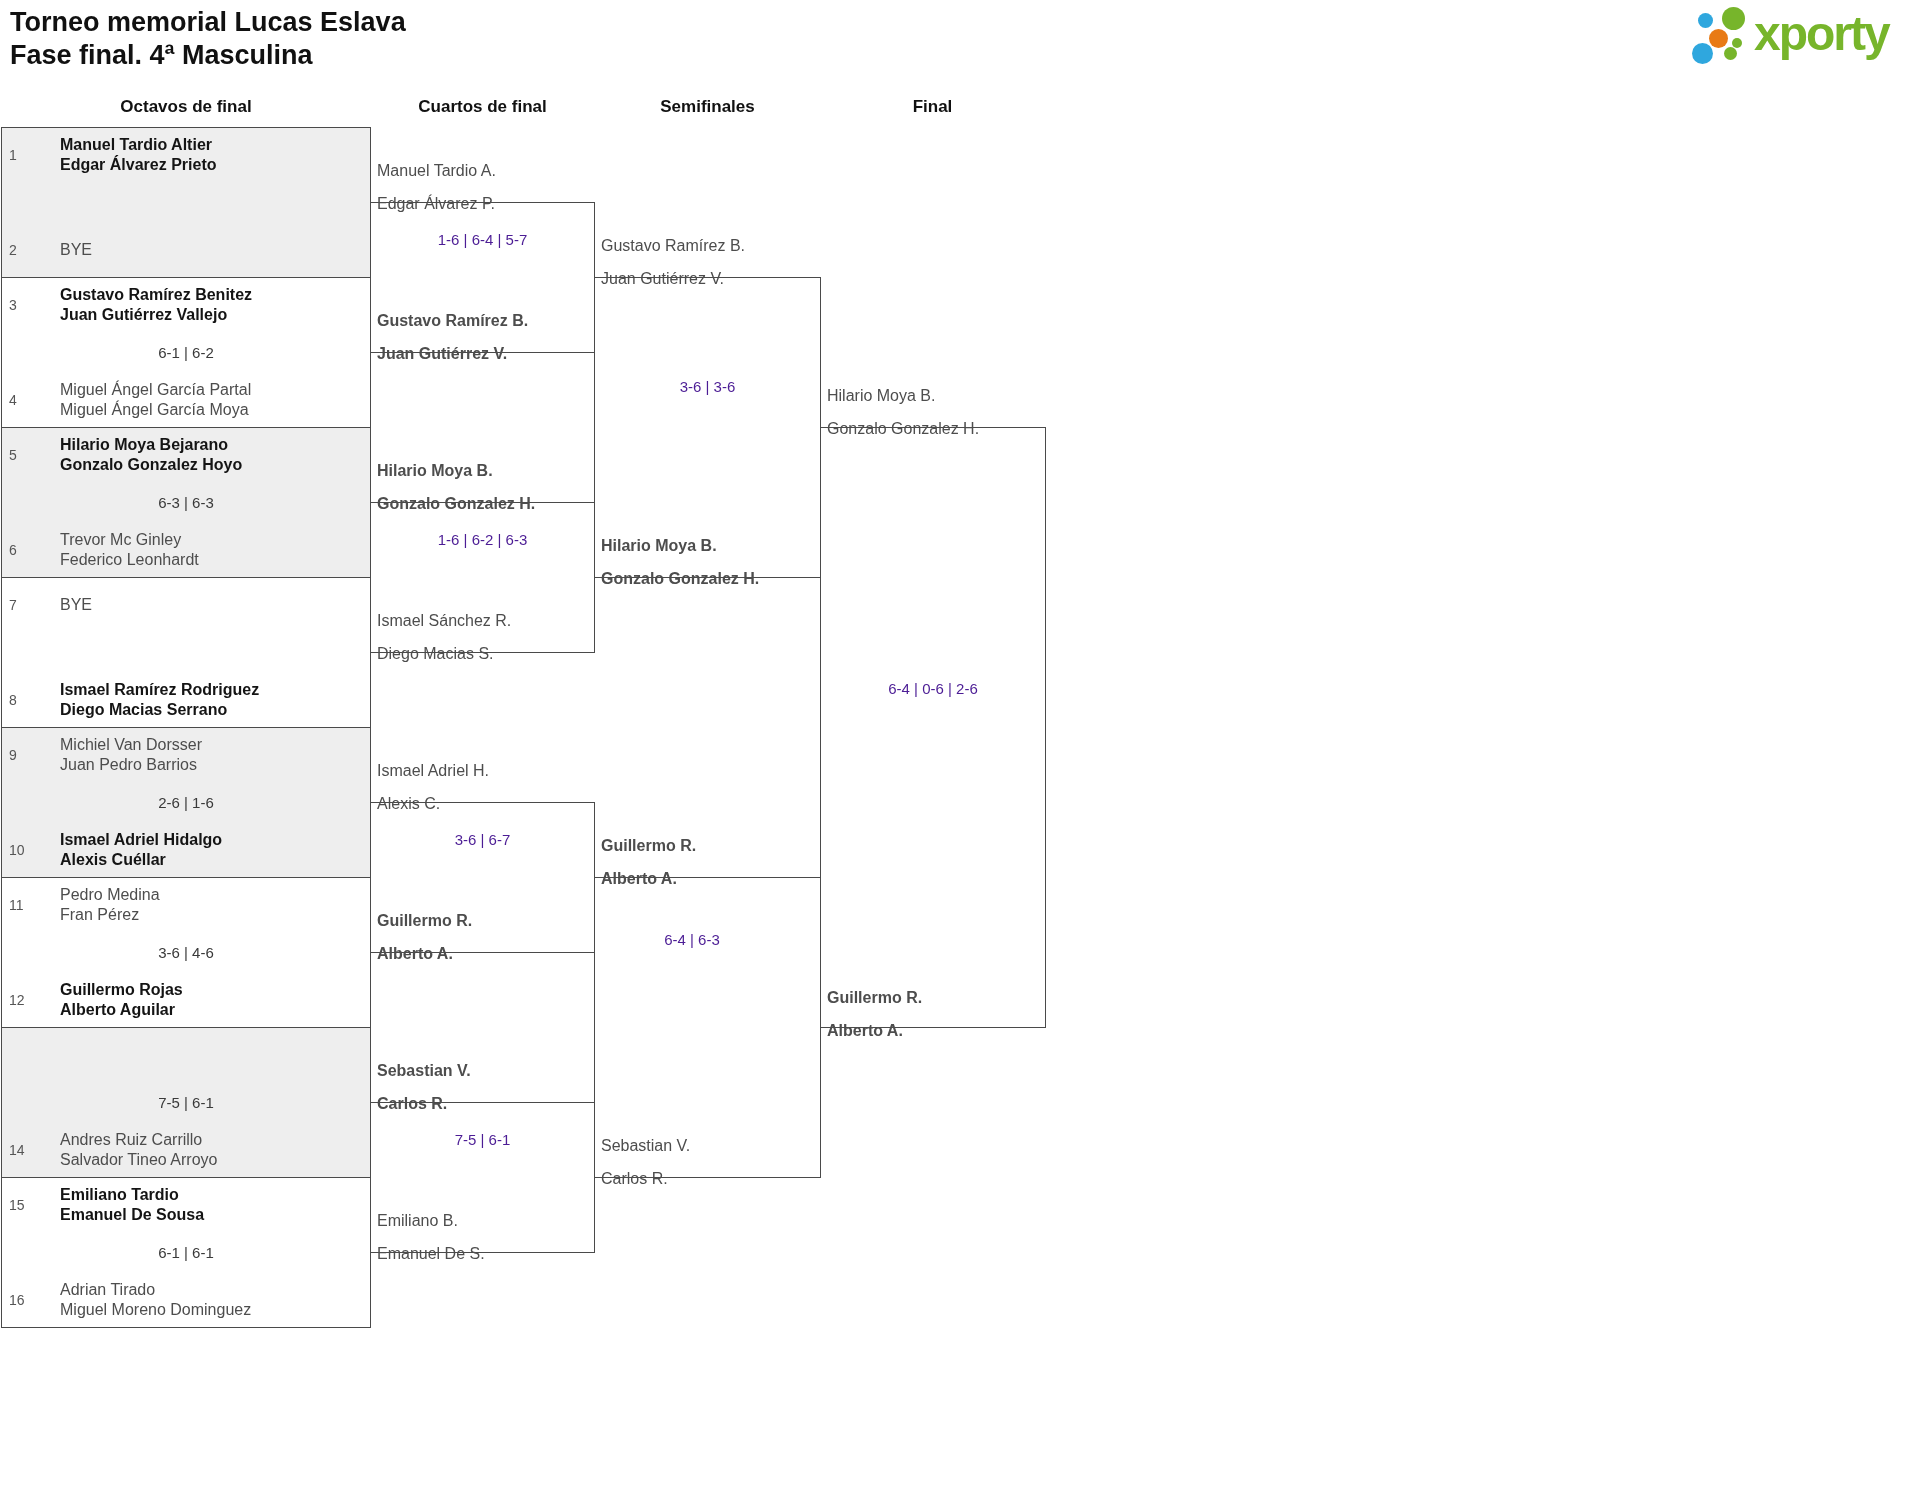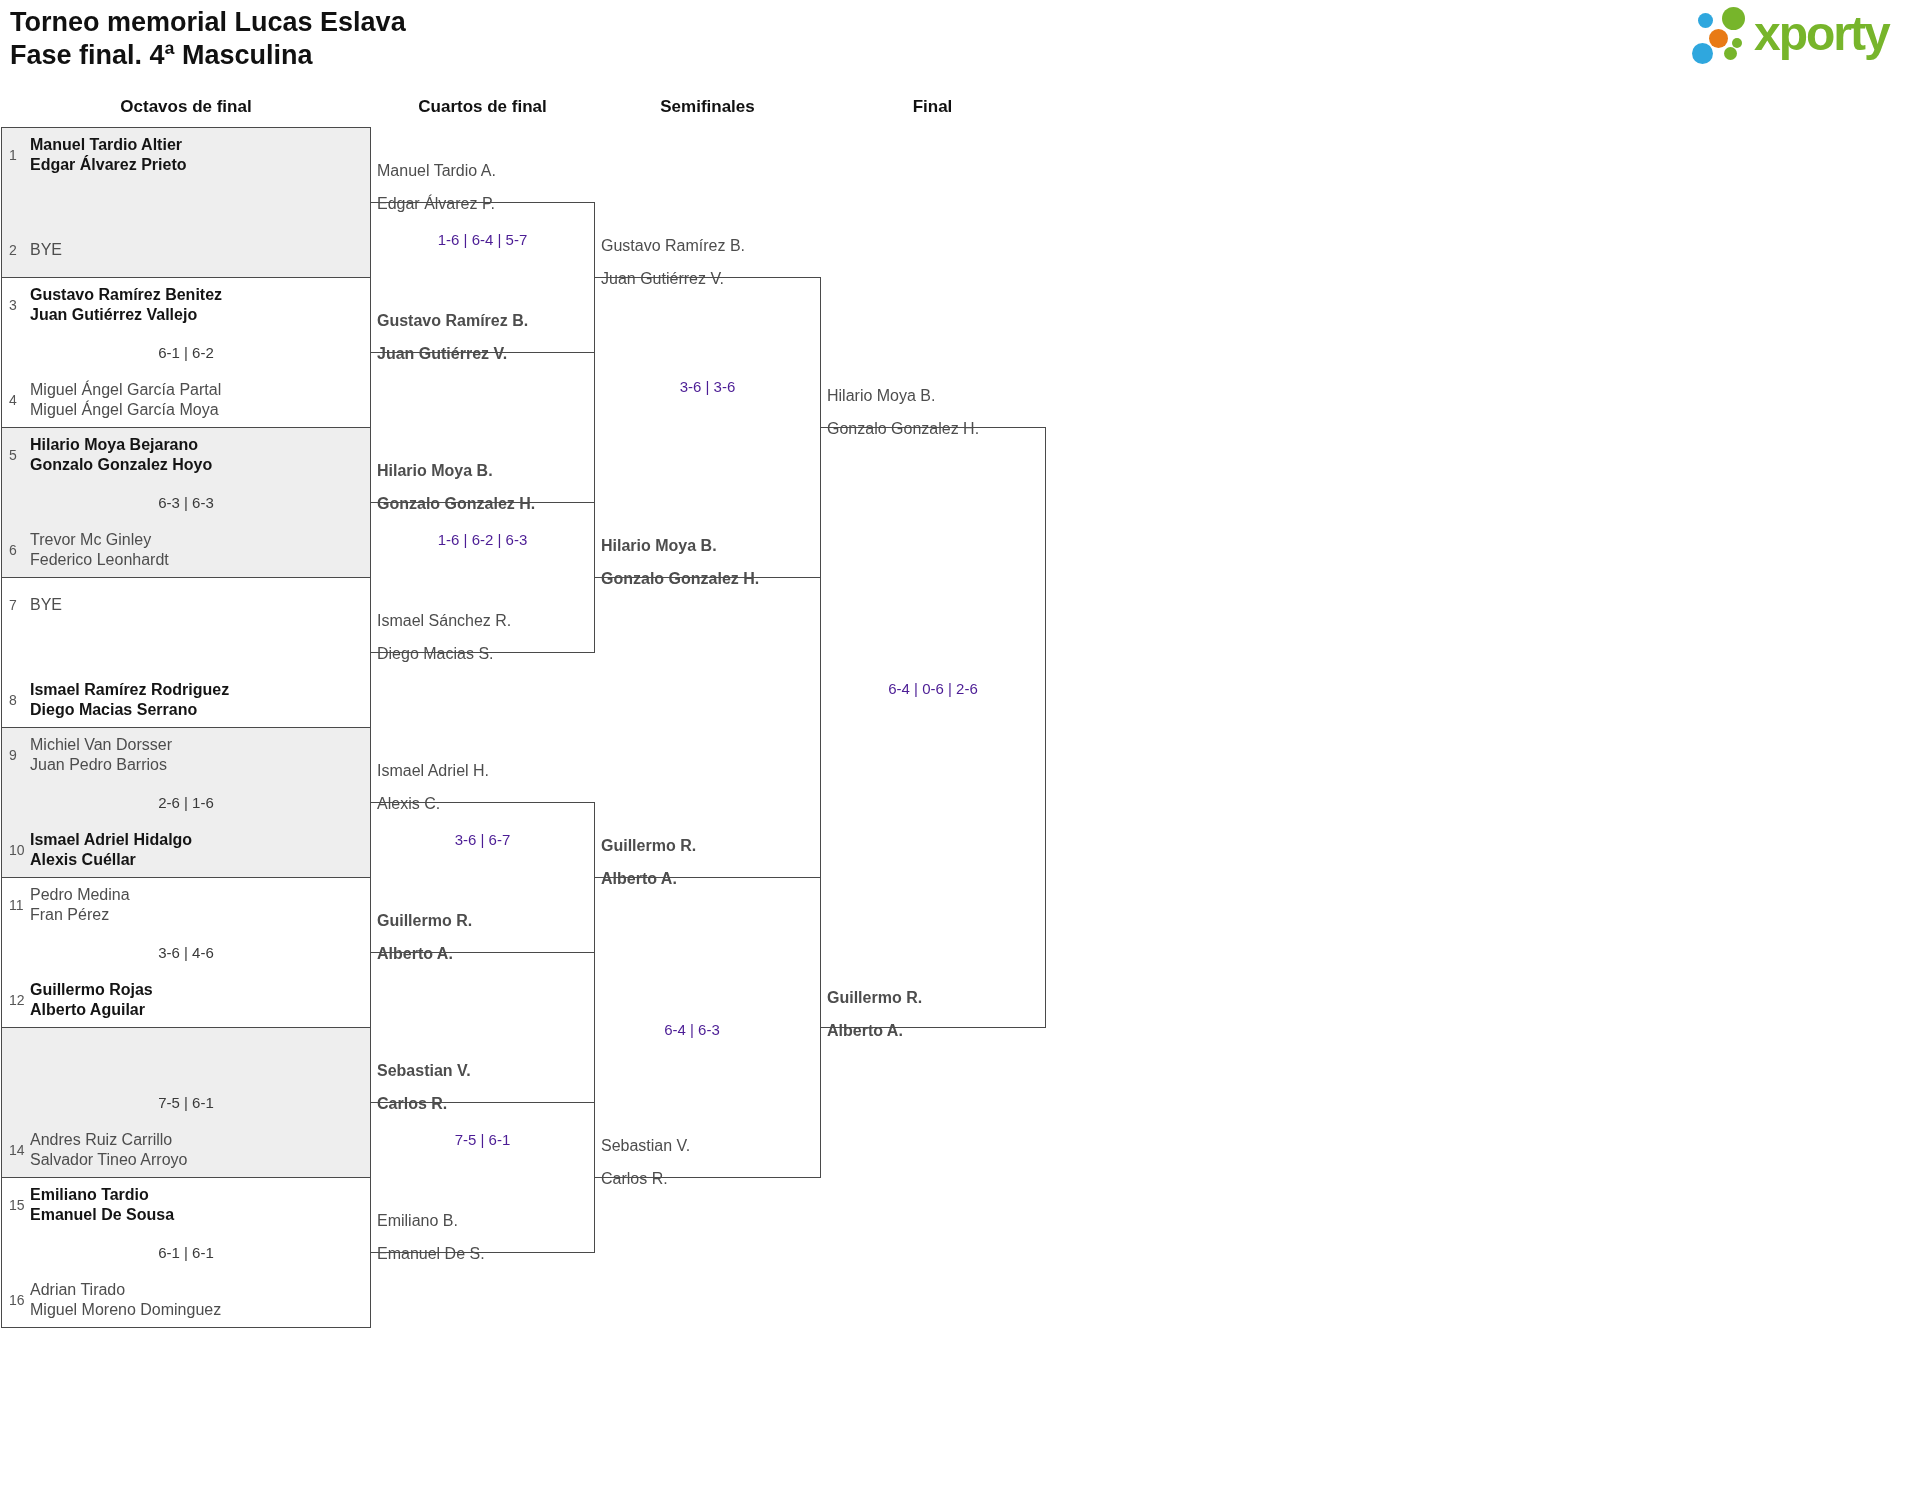--- a/index.html
+++ b/index.html
@@ -18,21 +18,21 @@
   .round-header { position:absolute; top:97px; text-align:center; font-size:17px; font-weight:600; color:#111; }
 
   
   .obox { position:absolute; left:1px; width:370px; height:151px; border:1px solid #4a4a4a; background:#ffffff; }
   .obox.shaded { background:#eeeeee; }
   .slot { position:absolute; left:7px; right:4px; height:42px; display:flex; align-items:center; }
   .slot.top { top:6px; }
   .slot.bottom { bottom:6px; }
   .seed { flex:0 0 21px; font-size:14px; color:#555; }
   .names { font-size:16px; line-height:20.5px; color:#4d4d4d; }
-  .names span { display:block; }
+  .names span { display:block;margin-left:30px; }
   .winner { font-weight:700; color:#141414; }
   .score { position:absolute; left:0; right:0; top:66px; text-align:center; font-size:15px; color:#3a3a3a; }
 
   
   .mbox { position:absolute; border:1px solid #4a4a4a; background:transparent; }
   .tblock { position:absolute; font-size:16px; line-height:20.5px; color:#4d4d4d; }
   .tblock span { display:block;margin-top:12px; }
   .fscore { position:absolute; text-align:center; font-size:15px; color:#4c1d95; }
 
   
@@ -255,21 +255,21 @@
   <div class="tblock winner" style="left:601px;top:524px;width:216px">
       <span>Hilario Moya B.</span>
       <span>Gonzalo Gonzalez H.</span>
     </div>
 
   <div class="mbox" style="left:594px;top:877px;width:227px;height:301px"></div>
   <div class="tblock winner" style="left:601px;top:824px;width:216px">
       <span>Guillermo R.</span>
       <span>Alberto A.</span>
     </div>
-  <div class="fscore" style="left:594px;top:1021px;width:196px">6-4 | 6-3</div>
+  <div class="fscore" style="left:594px;top:931px;width:196px">6-4 | 6-3</div>
   <div class="tblock" style="left:601px;top:1124px;width:216px">
       <span>Sebastian V.</span>
       <span>Carlos R.</span>
     </div>
 
   <div class="mbox" style="left:820px;top:427px;width:226px;height:601px"></div>
   <div class="tblock" style="left:827px;top:374px;width:215px">
       <span>Hilario Moya B.</span>
       <span>Gonzalo Gonzalez H.</span>
     </div>

